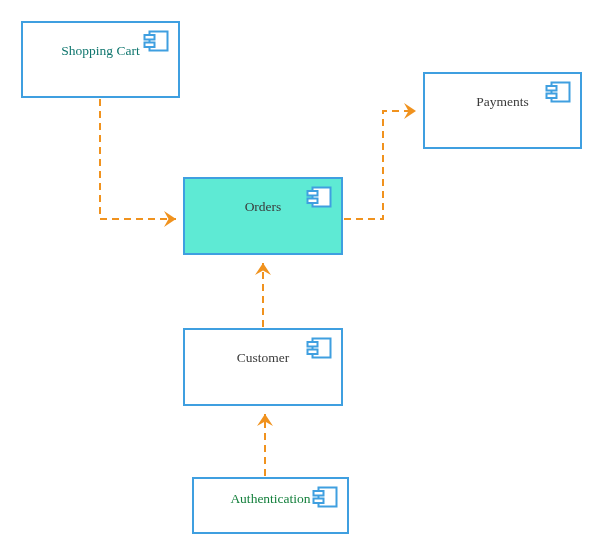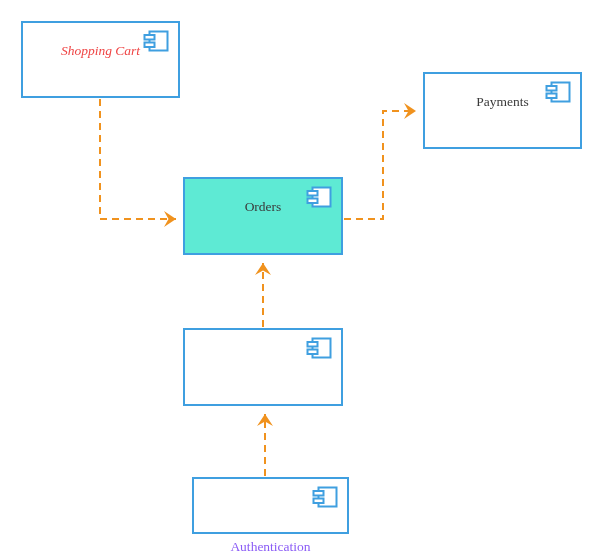--- a/index.html
+++ b/index.html
@@ -69,21 +69,21 @@
       </g>
   </svg>
 
   <div id="nodes-layer">
       <div class="component-node" style="left: 21px; top: 21px; width: 159px; height: 77px; border-color: rgb(63, 159, 224); background: rgb(255, 255, 255);">
         <svg class="component-icon" viewBox="0 0 26 22">
           <rect x="6.5" y="1.5" width="18" height="19" fill="#ffffff" stroke="#3f9fe0" stroke-width="2"></rect>
           <rect x="1.5" y="5" width="10" height="4.5" fill="#ffffff" stroke="#3f9fe0" stroke-width="2"></rect>
           <rect x="1.5" y="12.5" width="10" height="4.5" fill="#ffffff" stroke="#3f9fe0" stroke-width="2"></rect>
         </svg>
-        <div class="component-label" style="color: #ef4444; font-style: italic;">Shopping Cart</div>
+        <div class="component-label" style="color: #0f766e;">Shopping Cart</div>
       </div>
       <div class="component-node" style="left: 423px; top: 72px; width: 159px; height: 77px; border-color: rgb(63, 159, 224); background: rgb(255, 255, 255);">
         <svg class="component-icon" viewBox="0 0 26 22">
           <rect x="6.5" y="1.5" width="18" height="19" fill="#ffffff" stroke="#3f9fe0" stroke-width="2"></rect>
           <rect x="1.5" y="5" width="10" height="4.5" fill="#ffffff" stroke="#3f9fe0" stroke-width="2"></rect>
           <rect x="1.5" y="12.5" width="10" height="4.5" fill="#ffffff" stroke="#3f9fe0" stroke-width="2"></rect>
         </svg>
         <div class="component-label" style="color: rgb(58, 58, 58);">Payments</div>
       </div>
       <div class="component-node" style="left: 183px; top: 177px; width: 160px; height: 78px; border-color: rgb(63, 159, 224); background: #5eead4;">
@@ -93,24 +93,25 @@
           <rect x="1.5" y="12.5" width="10" height="4.5" fill="#ffffff" stroke="#3f9fe0" stroke-width="2"></rect>
         </svg>
         <div class="component-label" style="color: rgb(58, 58, 58);">Orders</div>
       </div>
       <div class="component-node" style="left: 183px; top: 328px; width: 160px; height: 78px; border-color: rgb(63, 159, 224); background: rgb(255, 255, 255);">
         <svg class="component-icon" viewBox="0 0 26 22">
           <rect x="6.5" y="1.5" width="18" height="19" fill="#ffffff" stroke="#3f9fe0" stroke-width="2"></rect>
           <rect x="1.5" y="5" width="10" height="4.5" fill="#ffffff" stroke="#3f9fe0" stroke-width="2"></rect>
           <rect x="1.5" y="12.5" width="10" height="4.5" fill="#ffffff" stroke="#3f9fe0" stroke-width="2"></rect>
         </svg>
+        <div class="component-label" style="color: rgb(58, 58, 58);">Customer</div>
       </div>
       <div class="component-node" style="left: 192px; top: 477px; width: 157px; height: 57px; border-color: rgb(63, 159, 224); background: rgb(255, 255, 255);">
         <svg class="component-icon" viewBox="0 0 26 22">
           <rect x="6.5" y="1.5" width="18" height="19" fill="#ffffff" stroke="#3f9fe0" stroke-width="2"></rect>
           <rect x="1.5" y="5" width="10" height="4.5" fill="#ffffff" stroke="#3f9fe0" stroke-width="2"></rect>
           <rect x="1.5" y="12.5" width="10" height="4.5" fill="#ffffff" stroke="#3f9fe0" stroke-width="2"></rect>
         </svg>
-        <div class="component-label" style="color: #8b5cf6; margin-top: 48px;">Authentication</div>
+        <div class="component-label" style="color: #15803d;">Authentication</div>
       </div>
     </div>
 
 </div>
 
 </body></html>

